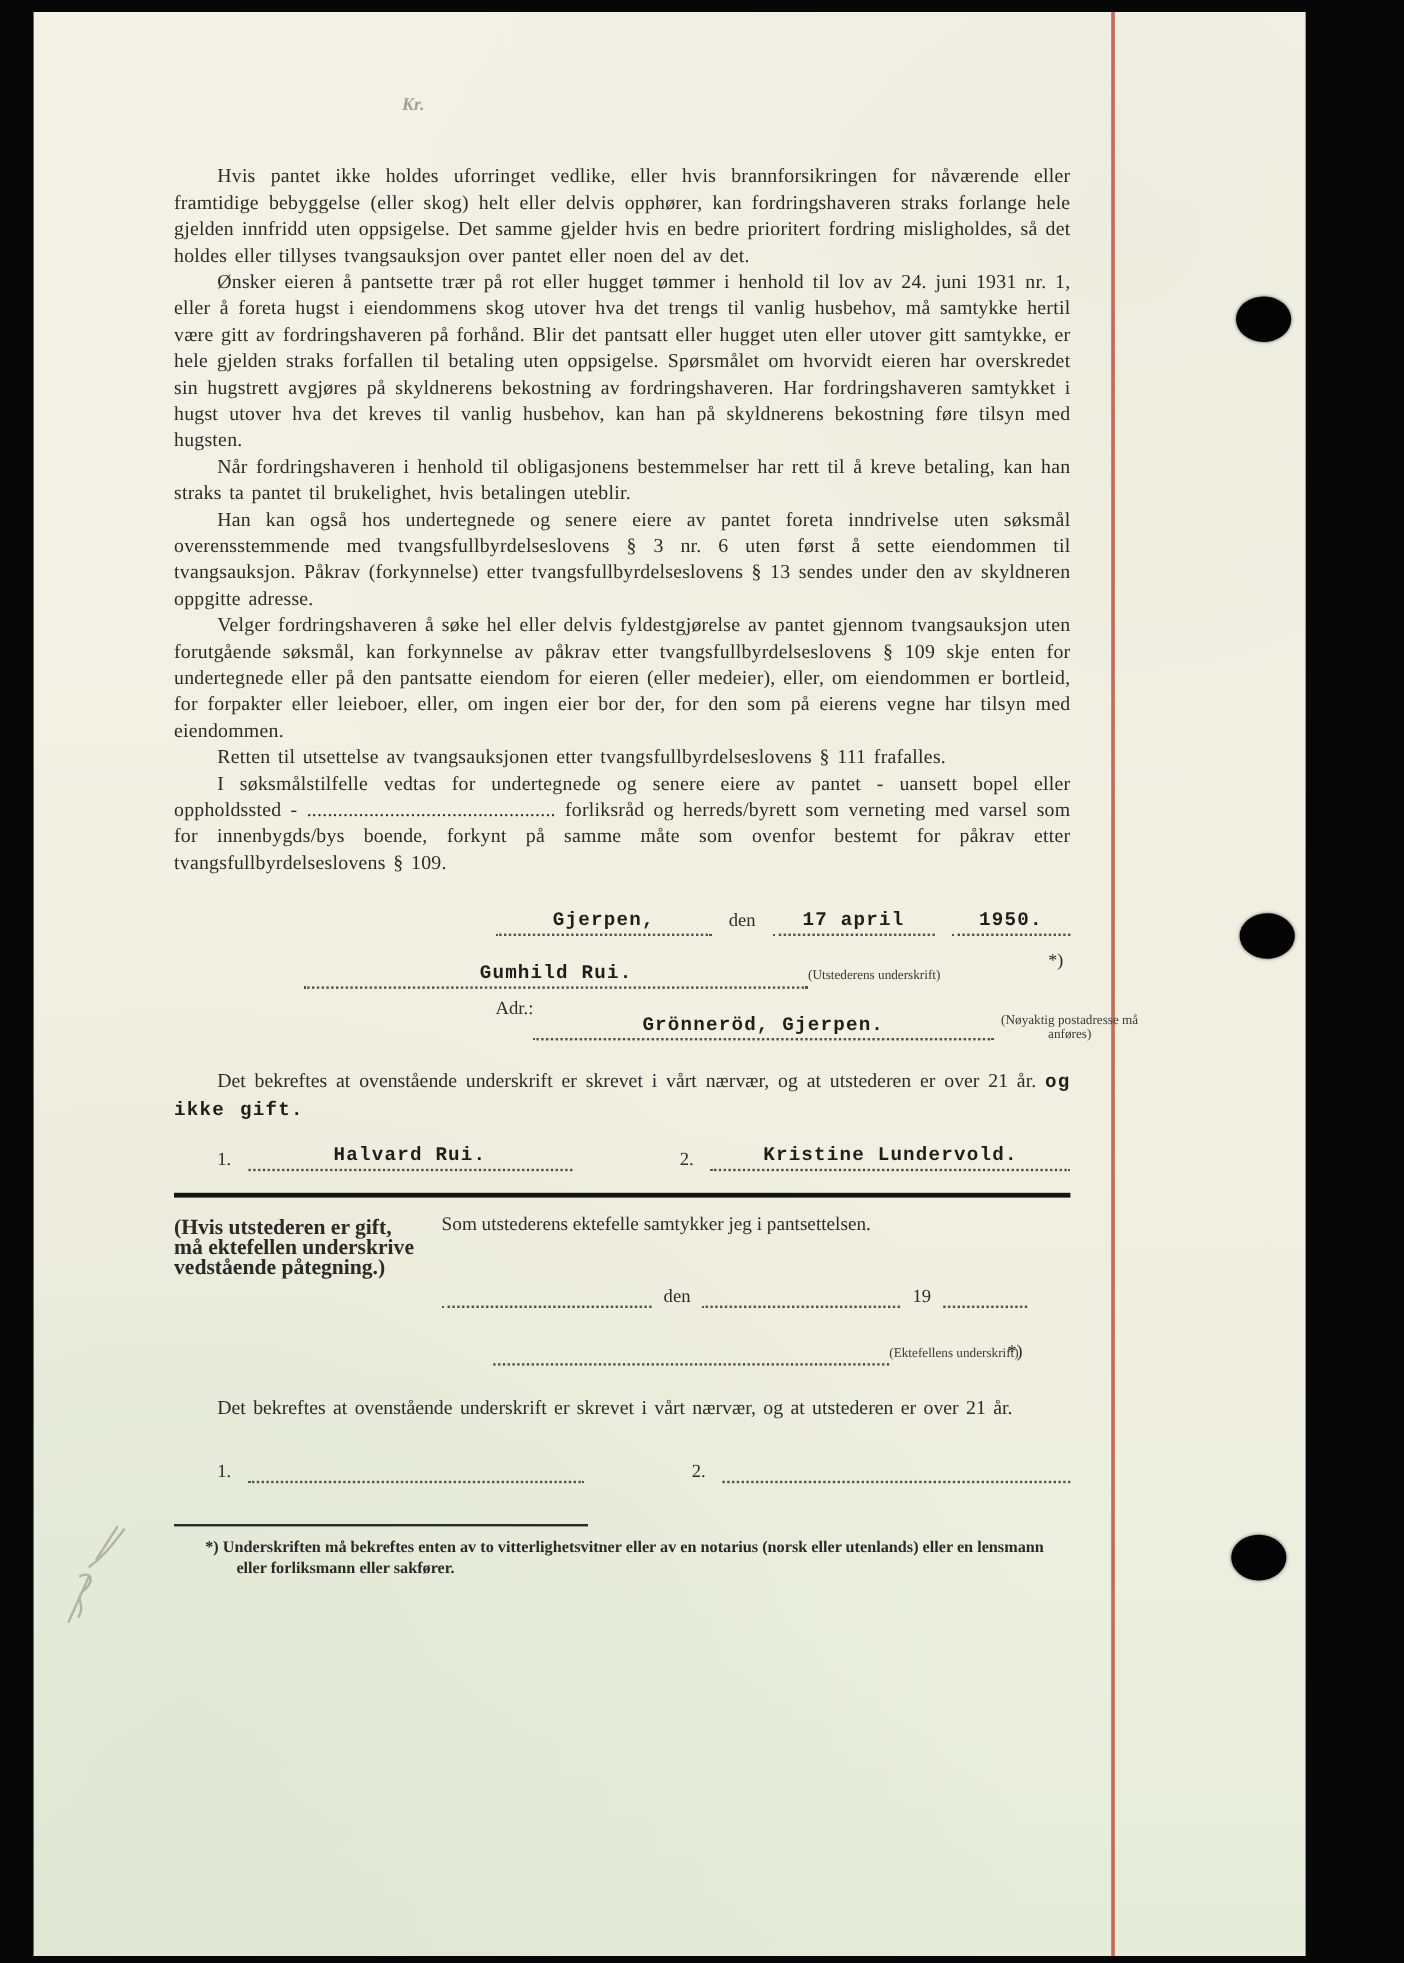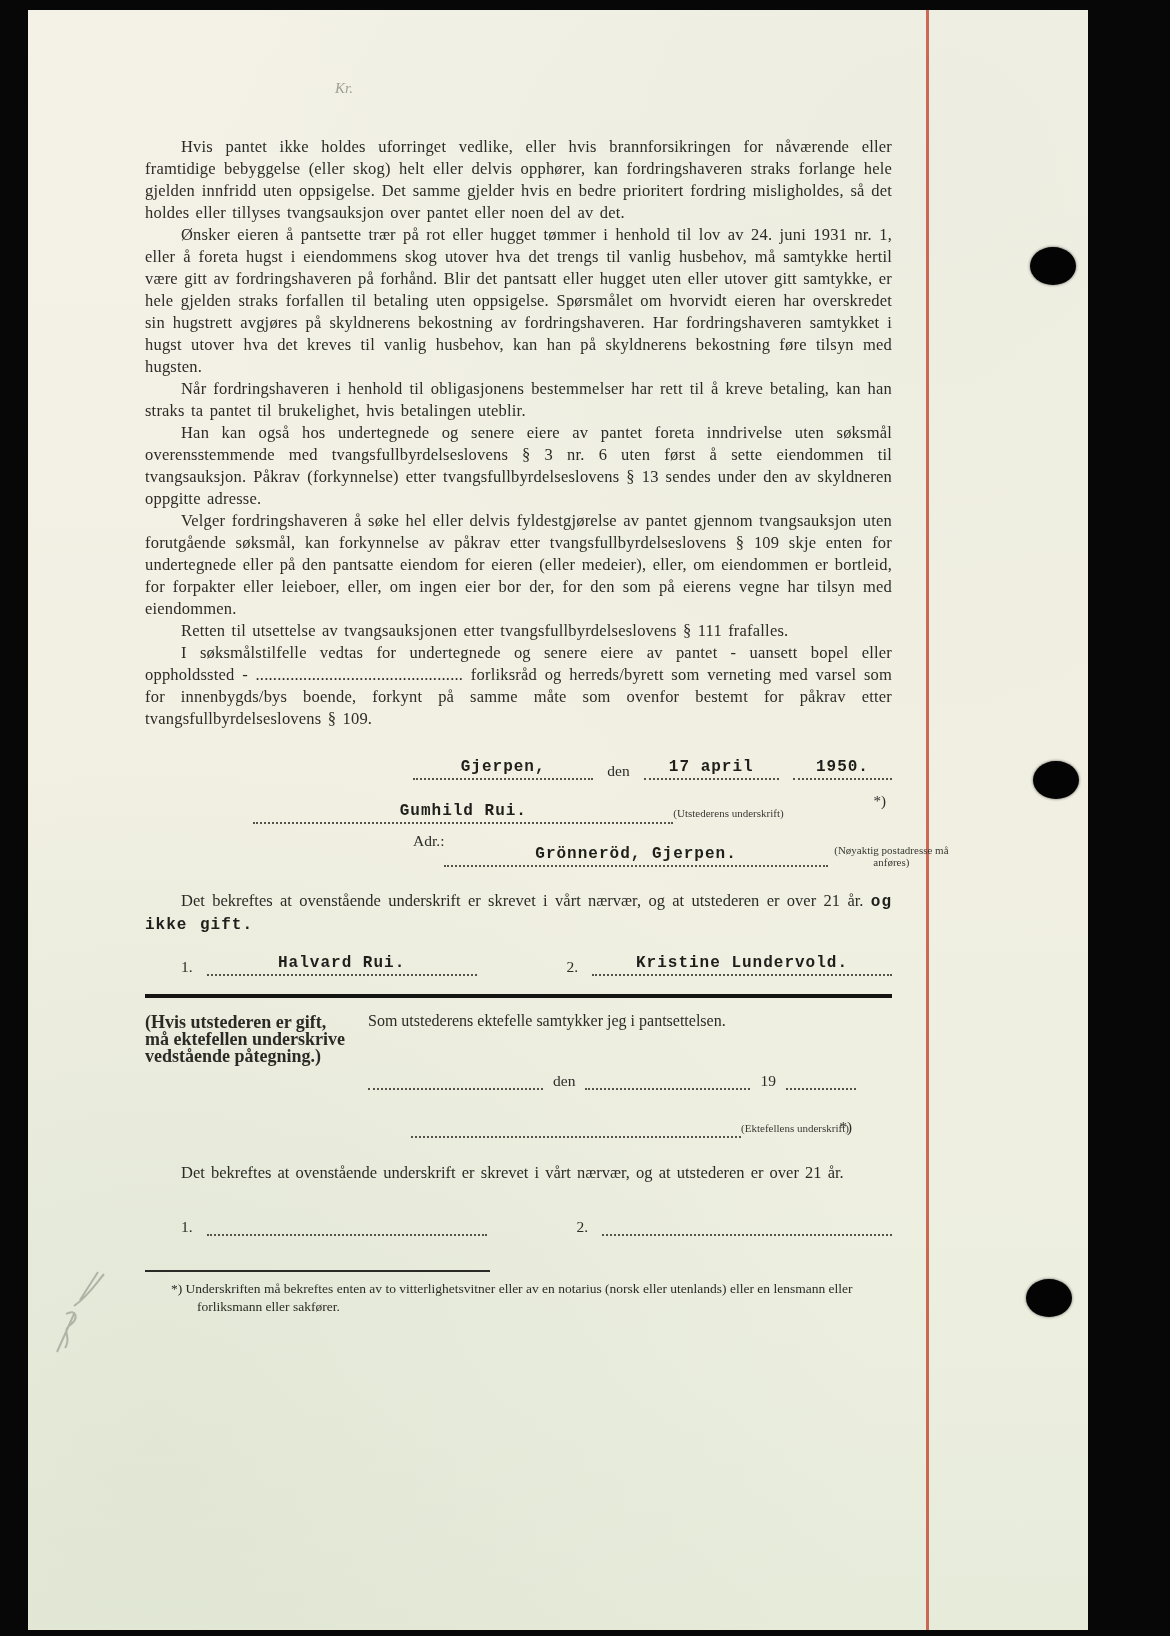--- a/index.html
+++ b/index.html
@@ -28,21 +28,21 @@
   .hole {
     position: absolute; width: 46px; height: 38px;
     background: #040404; border-radius: 50%;
     box-shadow: 0 0 3px rgba(0,0,0,.6);
   }
   .hole.h1 { left: 1002px; top: 237px; }
   .hole.h2 { left: 1005px; top: 751px; }
   .hole.h3 { left: 998px;  top: 1269px; }
   .kr {
     position: absolute; left: 307px; top: 70px;
-    font-style: italic; font-size: 15px; color: #a0a095;
+    font-style: italic; font-size: 15px; color: #a0a095; font-weight: bold;
   }
   .scribble { position: absolute; left: 14px; top: 1258px; opacity: .75; }
 
   .content {
     position: absolute; left: 117px; top: 126px; width: 747px;
     color: #2c2b27;
   }
   .content p.terms {
     margin: 0; text-indent: 36px; text-align: justify;
     font-size: 16.5px; line-height: 22px;
@@ -56,21 +56,21 @@
   .blank {
     display: inline-block;
     border-bottom: 2px dotted #55524a;
     text-align: center; line-height: 22px; min-height: 22px;
     vertical-align: bottom;
   }
   .caption { font-size: 11px; color: #3a3933; margin-top: 2px; text-align: center; }
   .fill-col { display: inline-flex; align-items: center; vertical-align: bottom; }
   .row { display: flex; align-items: flex-end; }
 
-  .date-row { margin-top: 26px; padding-left: 268px; gap: 14px; }
+  .date-row { margin-top: 26px; padding-left: 268px; gap: 14px; align-items: center; }
   .sig-row { margin-top: 20px; position: relative; justify-content: center; }
   .sig-row .asterisk { position: absolute; right: 6px; bottom: 14px; font-size: 15px; }
   .addr-row { margin-top: 8px; padding-left: 268px; gap: 0; }
 
   .attest { margin: 22px 0 0 0; text-indent: 36px; text-align: justify;
             font-size: 16.5px; line-height: 22px; word-spacing: 2px; }
   .witness-row { margin-top: 16px; padding-left: 36px; gap: 14px; }
   .witness-row .spacer { flex: 1; }
 
   .divider { margin-top: 18px; height: 4px; background: #141412; width: 100%; }
@@ -85,21 +85,21 @@
   .den-row { margin-top: 36px; gap: 10px; }
   .star-row { margin-top: 26px; justify-content: center; position: relative; }
   .star-row .asterisk { position: absolute; right: 40px; bottom: 2px; font-size: 15px; }
 
   .num-row { margin-top: 30px; padding-left: 36px; gap: 14px; }
   .num-row .spacer { flex: 1; }
 
   .foot-rule { margin-top: 34px; width: 345px; height: 2px; background: #2a2a26; }
   .footnote {
     margin: 8px 0 0 26px; width: 720px;
-    font-size: 13.5px; font-weight: 400; line-height: 18px; color: #2b2a26;
+    font-size: 13.5px; font-weight: 700; line-height: 18px; color: #2b2a26;
     text-indent: -26px; padding-left: 26px;
   }
 </style>
 </head>
 <body>
 
 <div class="paper">
   <div class="red-line"></div>
   <div class="hole h1"></div>
   <div class="hole h2"></div>

